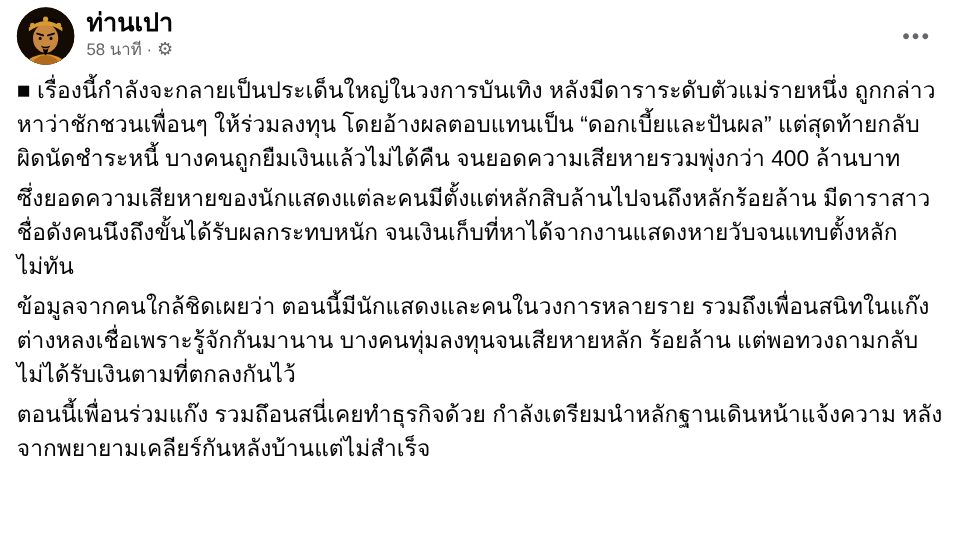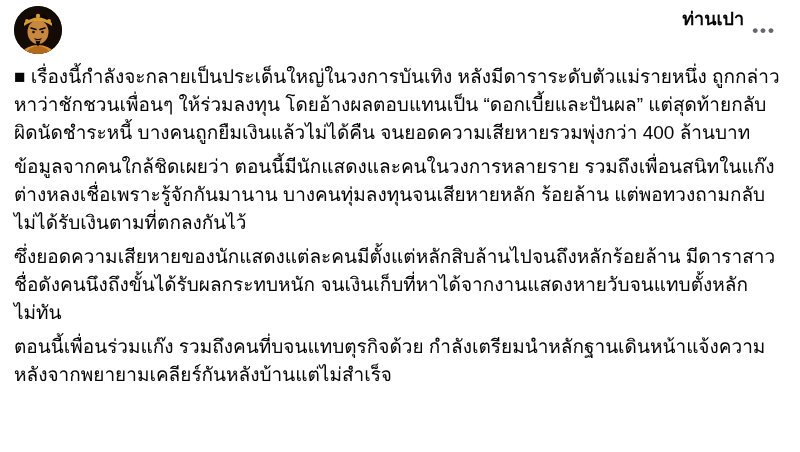--- a/index.html
+++ b/index.html
@@ -35,26 +35,25 @@
     background: #140c04;
   }
   .avatar svg { display: block; width: 48px; height: 48px; }
   .header-text {
     margin-left: 10px;
     flex: 1 1 auto;
     padding-top: 3px;
     min-width: 0;
   }
   .page-name {
-    font-size: 18px;
+    font-size: 21px;
     font-weight: 700;
     line-height: 21px;
     color: #050505;
     cursor: pointer;
-    text-align: right;
   }
   .post-meta {
     display: flex;
     align-items: center;
     gap: 4px;
     margin-top: 3px;
     font-size: 14px;
     line-height: 17px;
     color: #65676b;
   }
@@ -119,27 +118,32 @@
           <circle cx="19.5" cy="26" r="1.3" fill="#140c04"></circle>
           <circle cx="28.5" cy="26" r="1.3" fill="#140c04"></circle>
           <path d="M20 32 Q24 34 28 32 L27 33.5 Q24 35 21 33.5 Z" fill="#0a0502"></path>
           <path d="M21.5 34 Q24 46 26.5 34 Q24 36.5 21.5 34 Z" fill="#0a0502"></path>
         </g>
       </svg>
     </div>
 
     <div class="header-text">
       <div class="page-name">ท่านเปา</div>
+      <div class="post-meta">
+        <span class="timestamp">58 นาที</span>
+        <span class="meta-sep">·</span>
+        <span class="gear-icon">⚙</span>
+      </div>
     </div>
 
     <div class="menu-button">•••</div>
 
   </div>
 
   <div class="post-body">
     <p>■ เรื่องนี้กำลังจะกลายเป็นประเด็นใหญ่ในวงการบันเทิง หลังมีดาราระดับตัวแม่รายหนึ่ง ถูกกล่าวหาว่าชักชวนเพื่อนๆ ให้ร่วมลงทุน โดยอ้างผลตอบแทนเป็น “ดอกเบี้ยและปันผล” แต่สุดท้ายกลับผิดนัดชำระหนี้ บางคนถูกยืมเงินแล้วไม่ได้คืน จนยอดความเสียหายรวมพุ่งกว่า 400 ล้านบาท</p>
+    <p>ซึ่งยอดความเสียหายของนักแสดงแต่ละคนมีตั้งแต่หลักสิบล้านไปจนถึงหลักร้อยล้าน มีดาราสาวชื่อดังคนนึงถึงขั้นได้รับผลกระทบหนัก จนเงินเก็บที่หาได้จากงานแสดงหายวับจนแทบตั้งหลักไม่ทัน</p>
     <p>ข้อมูลจากคนใกล้ชิดเผยว่า ตอนนี้มีนักแสดงและคนในวงการหลายราย รวมถึงเพื่อนสนิทในแก๊ง ต่างหลงเชื่อเพราะรู้จักกันมานาน บางคนทุ่มลงทุนจนเสียหายหลัก ร้อยล้าน แต่พอทวงถามกลับไม่ได้รับเงินตามที่ตกลงกันไว้</p>
-    <p>ซึ่งยอดความเสียหายของนักแสดงแต่ละคนมีตั้งแต่หลักสิบล้านไปจนถึงหลักร้อยล้าน มีดาราสาวชื่อดังคนนึงถึงขั้นได้รับผลกระทบหนัก จนเงินเก็บที่หาได้จากงานแสดงหายวับจนแทบตั้งหลักไม่ทัน</p>
-    <p>ตอนนี้เพื่อนร่วมแก๊ง รวมถึงคนที่บจนแทบตุรกิจด้วย กำลังเตรียมนำหลักฐานเดินหน้าแจ้งความ หลังจากพยายามเคลียร์กันหลังบ้านแต่ไม่สำเร็จ</p>
+    <p>ตอนนี้เพื่อนร่วมแก๊ง รวมถึอนสนี่เคยทำธุรกิจด้วย กำลังเตรียมนำหลักฐานเดินหน้าแจ้งความ หลังจากพยายามเคลียร์กันหลังบ้านแต่ไม่สำเร็จ</p>
 
   </div>
 
 </div>
 
 </body></html>

